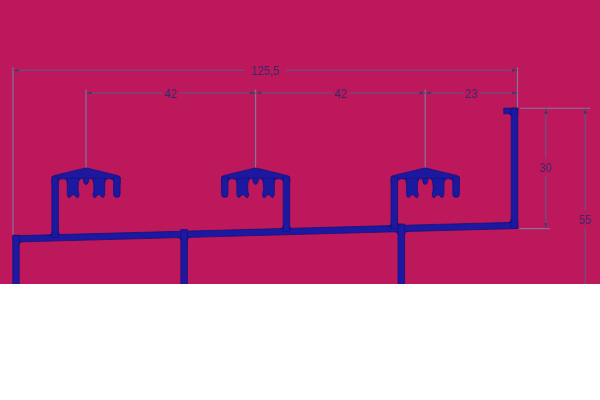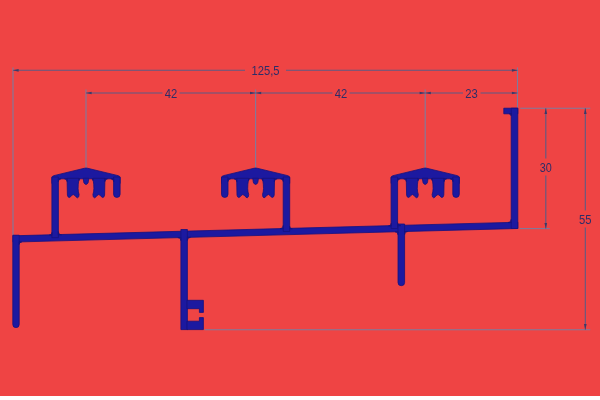--- a/index.html
+++ b/index.html
@@ -1,16 +1,16 @@
 <!DOCTYPE html>
 <html><head>
 <meta charset="utf-8">
 <style>
   html,body{margin:0;padding:0;background:#ffffff;}
-  .wrap{width:600px;height:396px;background:#ef4444;}
+  .wrap{width:600px;height:284px;background:#be185d;}
   svg{display:block;}
   text{font-family:"Liberation Sans",sans-serif;fill:#2d2d68;}
 </style>
 </head>
 <body>
 <div class="wrap">
 <svg width="600" height="400" viewBox="0 0 600 400">
 <g stroke="#7c7c9e" stroke-width="1.1" fill="none">
 
 <line x1="13" y1="67.4" x2="13" y2="235.3"></line>

